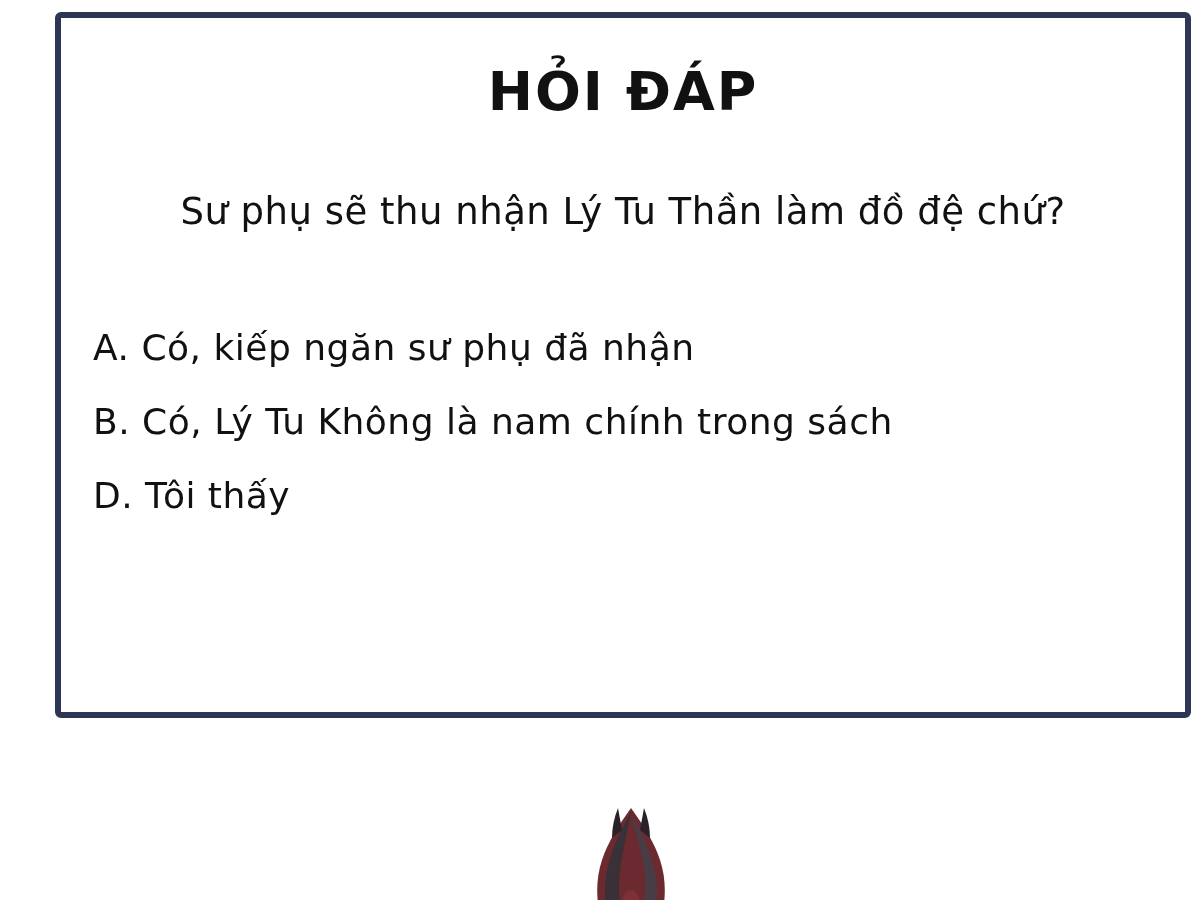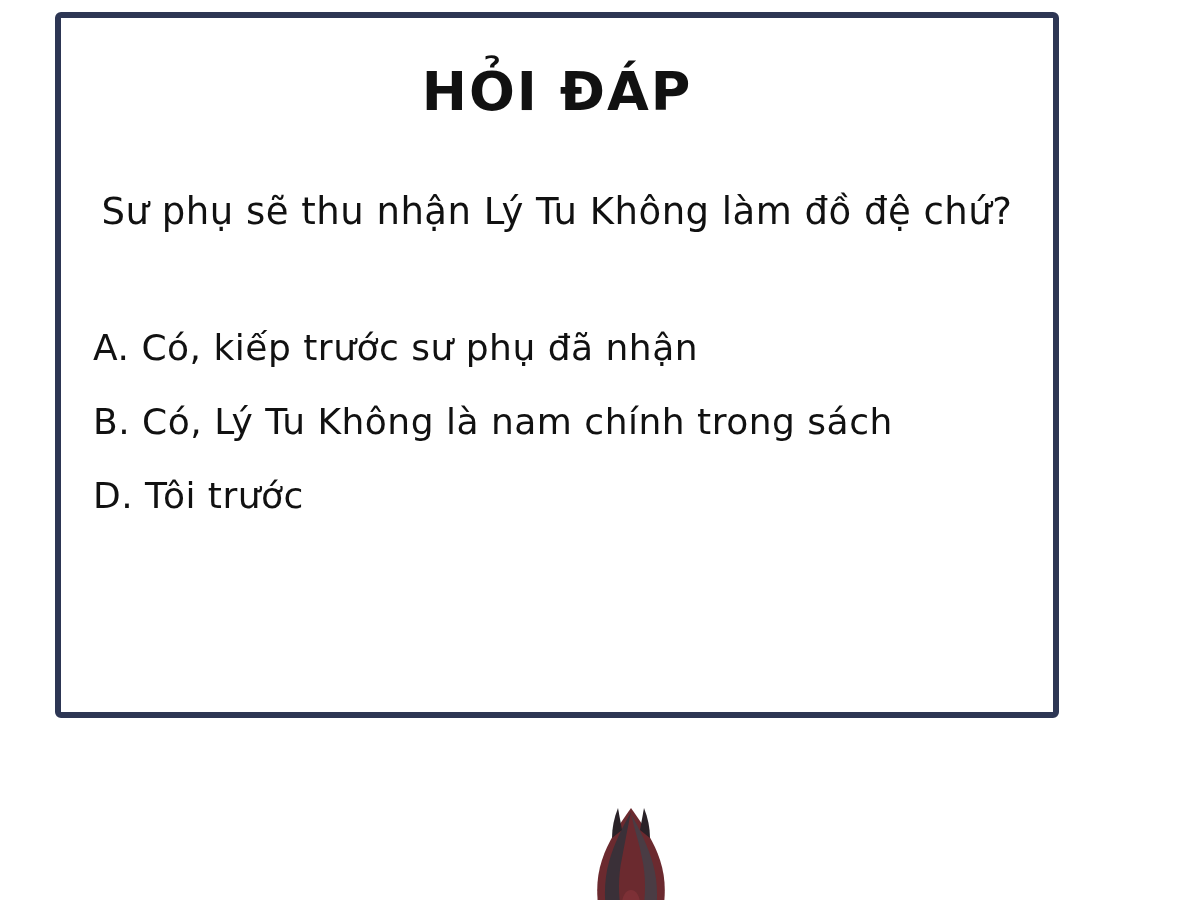--- a/index.html
+++ b/index.html
@@ -17,21 +17,21 @@
   .page {
     position: absolute;
     inset: 0;
     background: #ffffff;
   }
   
   .quiz-panel {
     position: absolute;
     left: 55px;
     top: 12px;
-    width: 1004px;
+    width: 1136px;
     height: 706px;
     border: 6px solid #2d3654;
     border-radius: 6px;
     background: #ffffff;
     box-sizing: border-box;
   }
   .quiz-title {
     position: absolute;
     left: 0;
     right: 0;
@@ -89,26 +89,26 @@
 </style>
 </head>
 <body>
 
 <div class="page">
 
   <div class="quiz-panel">
 
     <div class="quiz-title">HỎI ĐÁP</div>
 
-    <div class="quiz-question">Sư phụ sẽ thu nhận Lý Tu Không làm đồ đệ chứ?</div>
+    <div class="quiz-question">Sư phụ sẽ thu nhận Lý Tu Thần làm đồ đệ chứ?</div>
 
     <div class="answers">
-      <div class="answer">A. Có, kiếp trước sư phụ đã nhận</div>
+      <div class="answer">A. Có, kiếp ngăn sư phụ đã nhận</div>
       <div class="answer">B. Có, Lý Tu Không là nam chính trong sách</div>
-      <div class="answer">D. Tôi trước</div>
+      <div class="answer">D. Tôi thấy</div>
     </div>
 
   </div>
 
   <div class="bottom-art">
     <svg class="figure" viewBox="0 0 150 110">
       <path d="M75 0 C62 18 52 34 46 52 C40 70 40 88 44 110 L106 110 C110 88 110 70 104 52 C98 34 88 18 75 0 Z" fill="#6b2a2f"></path>
       <path d="M75 4 C66 20 58 36 53 54 C48 72 48 90 51 110 L66 110 C62 88 62 68 66 50 C69 34 72 18 75 4 Z" fill="#3a3038"></path>
       <path d="M75 6 C84 22 92 38 97 56 C102 74 102 92 99 110 L86 110 C90 88 90 68 86 50 C83 34 78 20 75 6 Z" fill="#4a3c44"></path>
       <path d="M62 0 C58 10 56 20 56 30 L66 22 Z" fill="#2a2228"></path>

